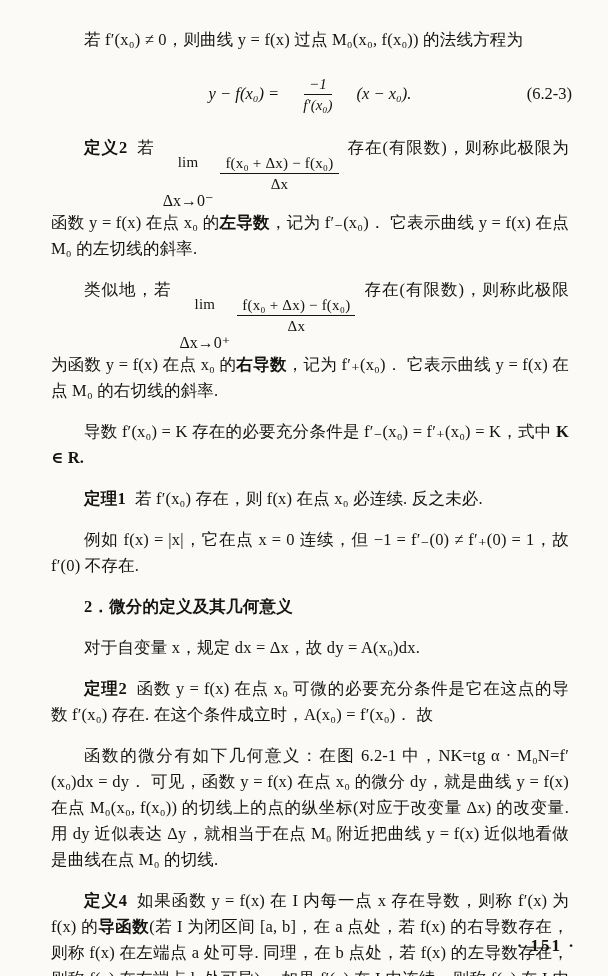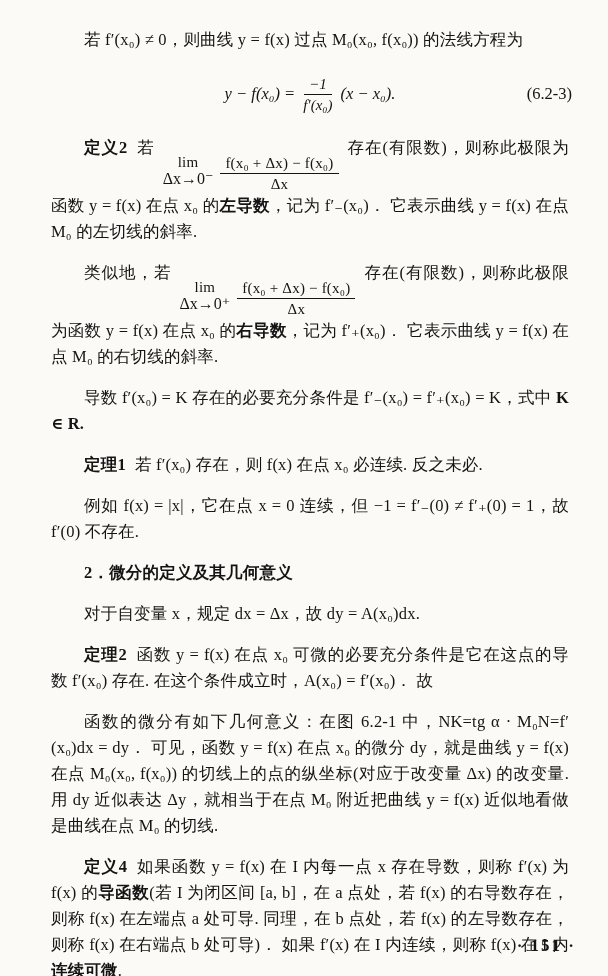--- a/index.html
+++ b/index.html
@@ -27,20 +27,21 @@
   
   .lim {
     display: inline-flex;
     flex-direction: column;
     align-items: center;
     vertical-align: -0.95em;
     line-height: 1.05;
     margin: 0 3px;
     font-size: 15px;
     text-indent: 0;
+    gap: 22px;
   }
   .lim .lim-sub { font-size: 16px; letter-spacing: 0; }
   
   .frac {
     display: inline-flex;
     flex-direction: column;
     align-items: center;
     vertical-align: -1.0em;
     line-height: 1.2;
     margin: 0 4px;
@@ -57,21 +58,21 @@
   .display-eq {
     position: relative;
     display: flex;
     align-items: center;
     justify-content: center;
     margin: 9px 0 10px 0;
     min-height: 52px;
     line-height: 1.2;
   }
   .display-eq.short { min-height: 38px; }
-  .eq-body { display: inline-flex; align-items: center; gap: 4px; font-style: italic; }
+  .eq-body { display: inline-flex; align-items: center; gap: 20px; font-style: italic; }
   .eq-tag { position: absolute; right: 12px; font-style: normal; }
   .footer {
     position: absolute;
     right: 32px;
     bottom: 20px;
     font-weight: bold;
     font-size: 17px;
     letter-spacing: 2px;
   }
 </style>

